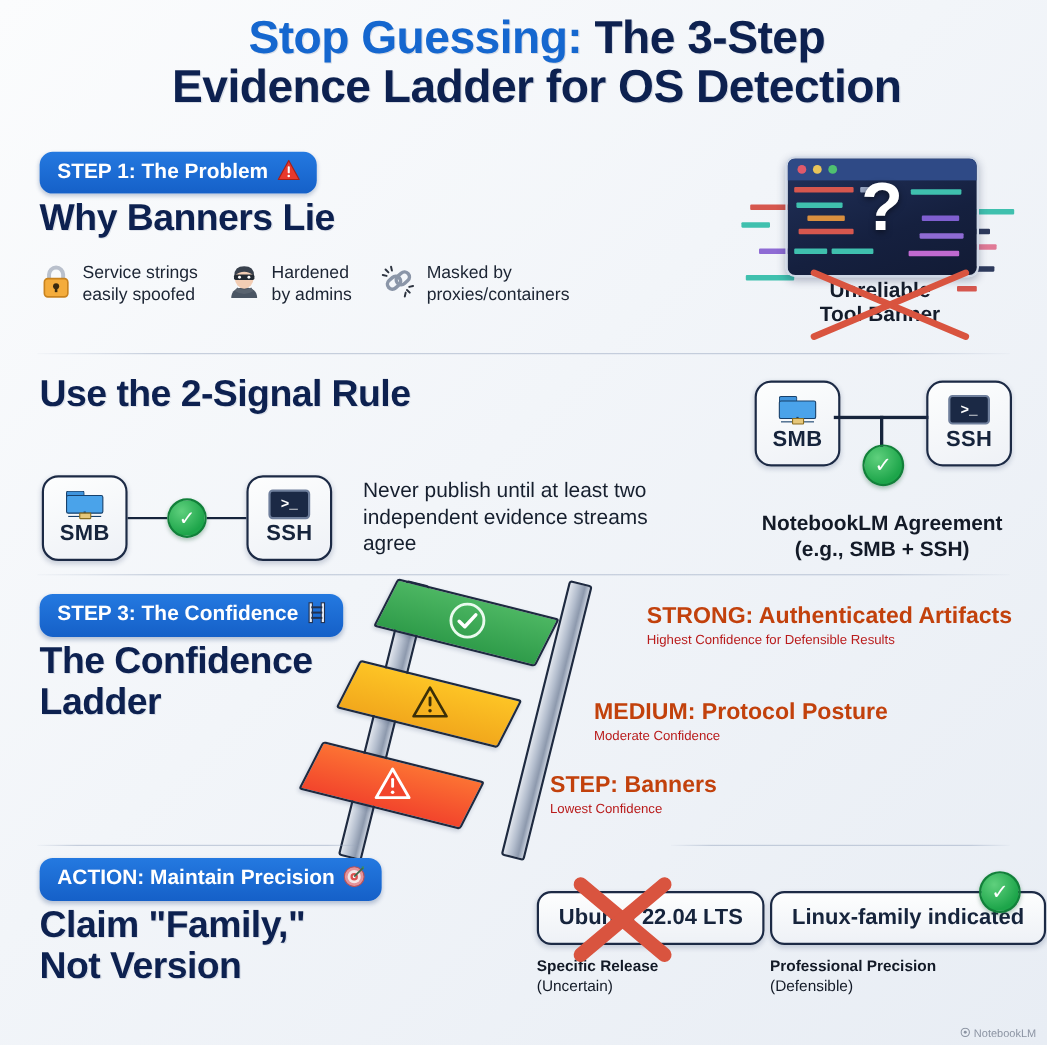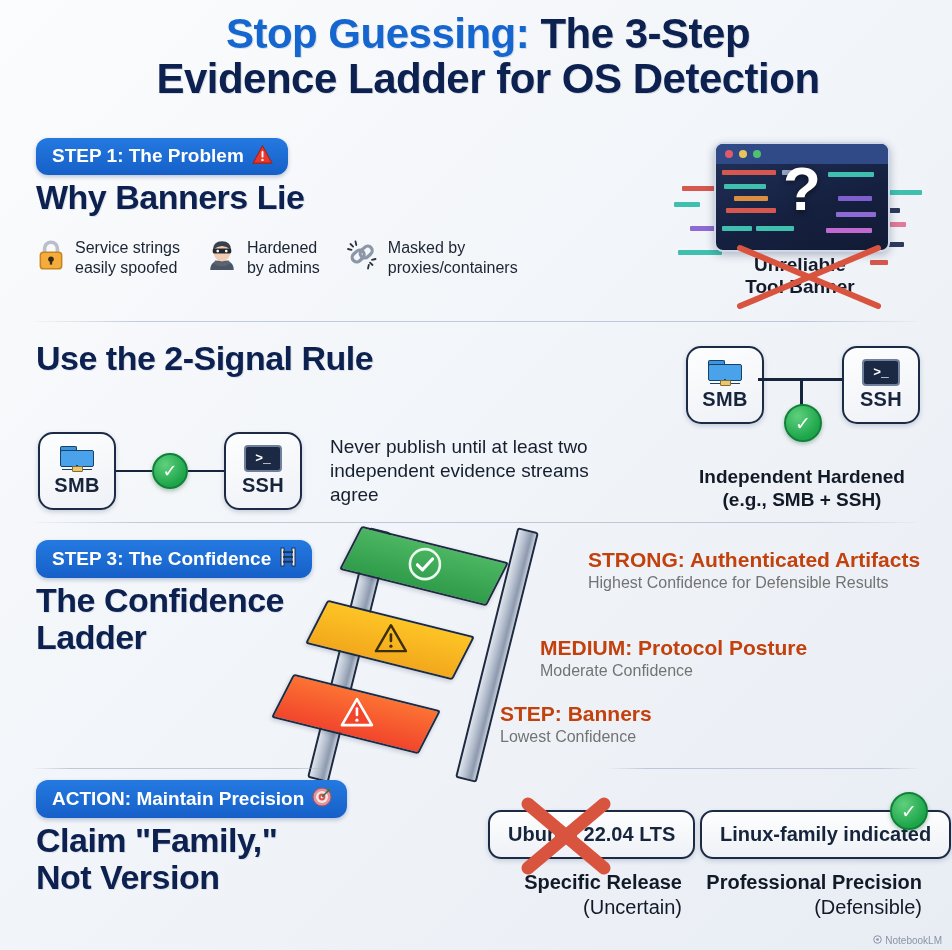--- a/index.html
+++ b/index.html
@@ -113,33 +113,33 @@
     display:flex;align-items:center;justify-content:center;
     box-shadow:0 2px 4px rgba(30,50,90,.2);
   }
   .rung.green{background:linear-gradient(180deg,#4cb662,#2f9c4a);}
   .rung.amber{background:linear-gradient(180deg,#fdc425,#f2a81c);}
   .rung.orange{background:linear-gradient(180deg,#fc7233,#f2452c);}
 
   
   .lrow{position:absolute;}
   .lrow .ltitle{font-size:21px;font-weight:bold;color:#c2410c;line-height:1.12;}
-  .lrow .lsub{font-size:16px;color:#737373;margin-top:2px;}
+  .lrow .lsub{font-size:12px;color:#b91c1c;margin-top:2px;}
 
   
   .chip{
     display:inline-flex;align-items:center;justify-content:center;
     border:2.5px solid #1c2a45;border-radius:13px;
     background:linear-gradient(180deg,#fdfefe,#eef1f6);
     box-shadow:0 2px 5px rgba(40,60,100,.2);
     font-size:20px;font-weight:bold;color:#16243c;
     padding:11px 18px;white-space:nowrap;
   }
   .chipcap{
-    text-align:right;font-size:20px;font-weight:bold;color:#131a27;
+    text-align:left;font-size:14px;font-weight:bold;color:#131a27;
     line-height:1.25;margin-top:11px;
   }
   .chipcap .sub{font-weight:400;display:block;}
 
   .watermark{
     position:absolute;right:10px;bottom:4px;
     font-size:10px;color:#8b93a2;display:flex;align-items:center;gap:3px;
   }
 </style>
 </head>
@@ -315,21 +315,21 @@
         <div class="wirevert" style="position:absolute;left:114px;top:32px;height:32px;"></div>
         <div class="check" style="position:absolute;left:98px;top:58px;width:34px;height:34px;font-size:19px;">✓</div>
         <div class="node" style="position:absolute;left:156px;top:0;">
           <div class="tbox">
               <span class="prompt">&gt;_</span>
             </div>
           <div class="nlabel">SSH</div>
         </div>
       </div>
       <div style="text-align:center;font-size:19px;font-weight:bold;color:#131a27;line-height:1.2;margin-top:2px;">
-        <div>Independent Hardened</div>
+        <div>NotebookLM Agreement</div>
         <div>(e.g., SMB + SSH)</div>
       </div>
     </div>
 
     <div class="divider" style="top:186px;"></div>
   </div>
 
   <div class="section" style="top:540px;">
     <div style="position:absolute;left:36px;top:0;">
       <div class="badge">

